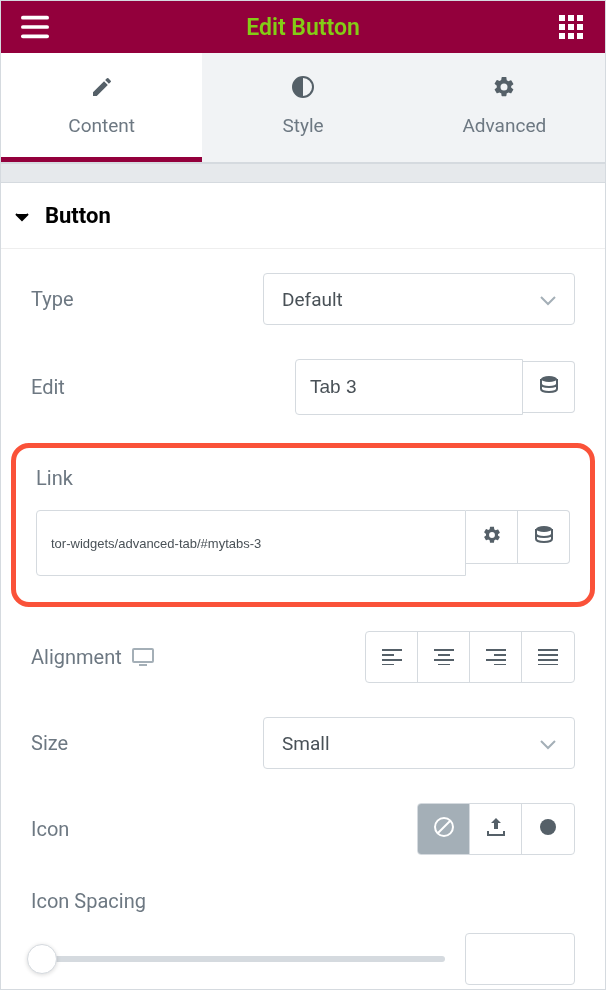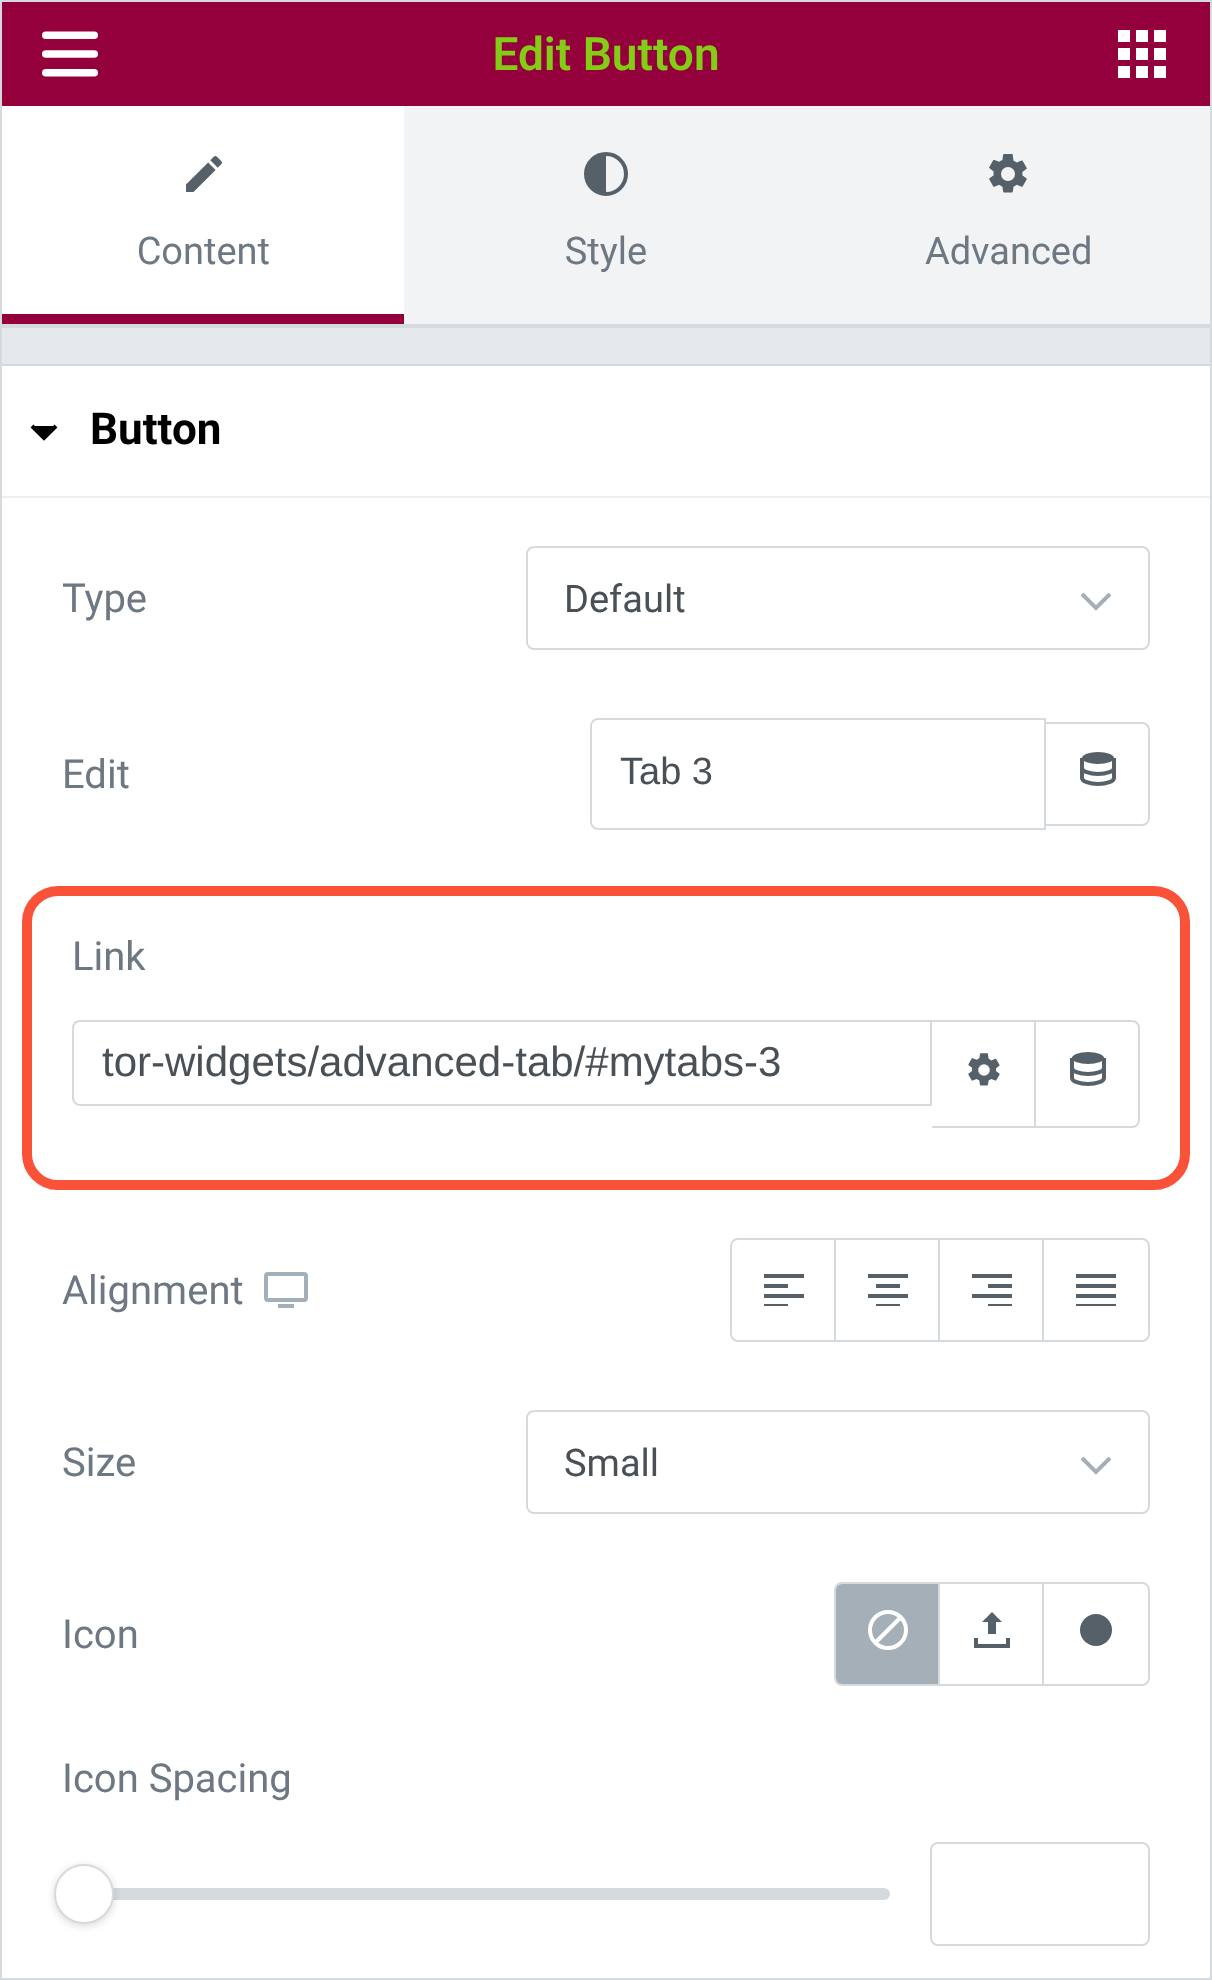--- a/index.html
+++ b/index.html
@@ -140,24 +140,24 @@
       font-size: 20px;
       padding: 0 20px 20px;
     }
     .link-row {
       display: flex;
       padding: 0 20px;
     }
     .link-input {
       border: 1px solid #d5dadf;
       border-radius: 4px 0 0 4px;
-      height: 43px;
+      height: 66px;
       flex: 1;
       padding: 0 14px;
-      font-size: 21px;
+      font-size: 13px;
       color: #495157;
       outline: none;
     }
     .align-group {
       display: flex;
       border: 1px solid #d5dadf;
       border-radius: 4px;
       overflow: hidden;
     }
     .align-btn {

